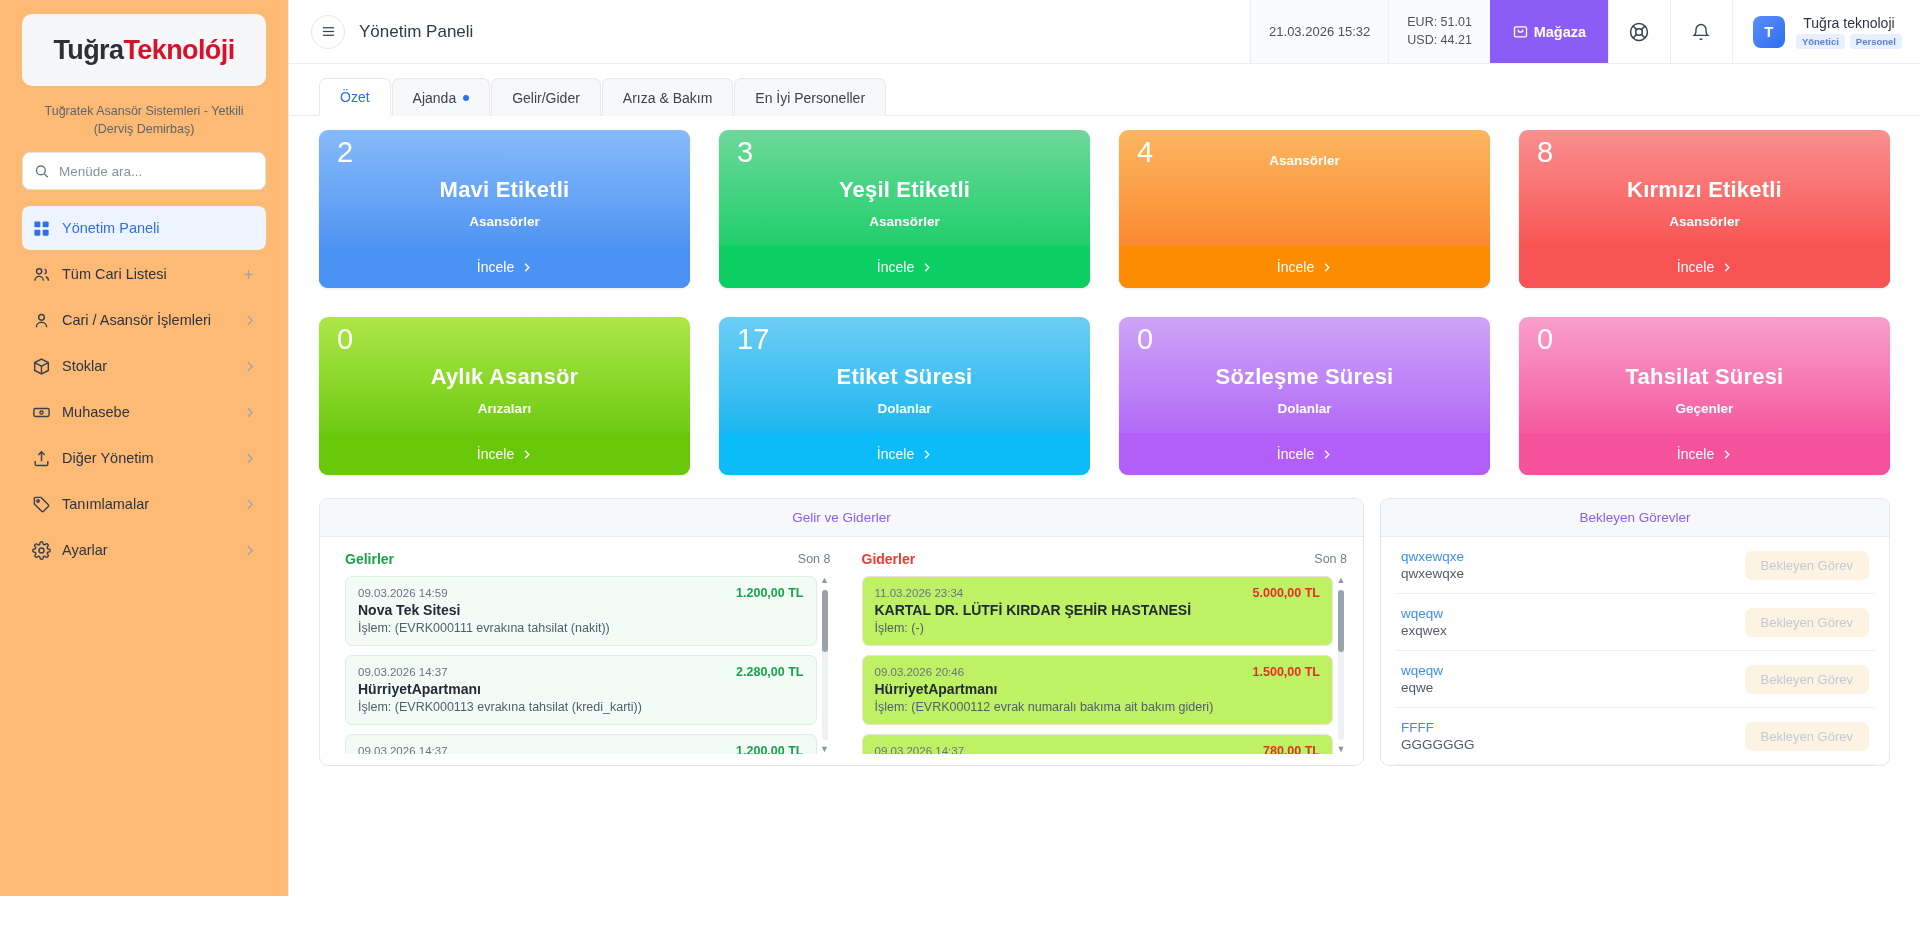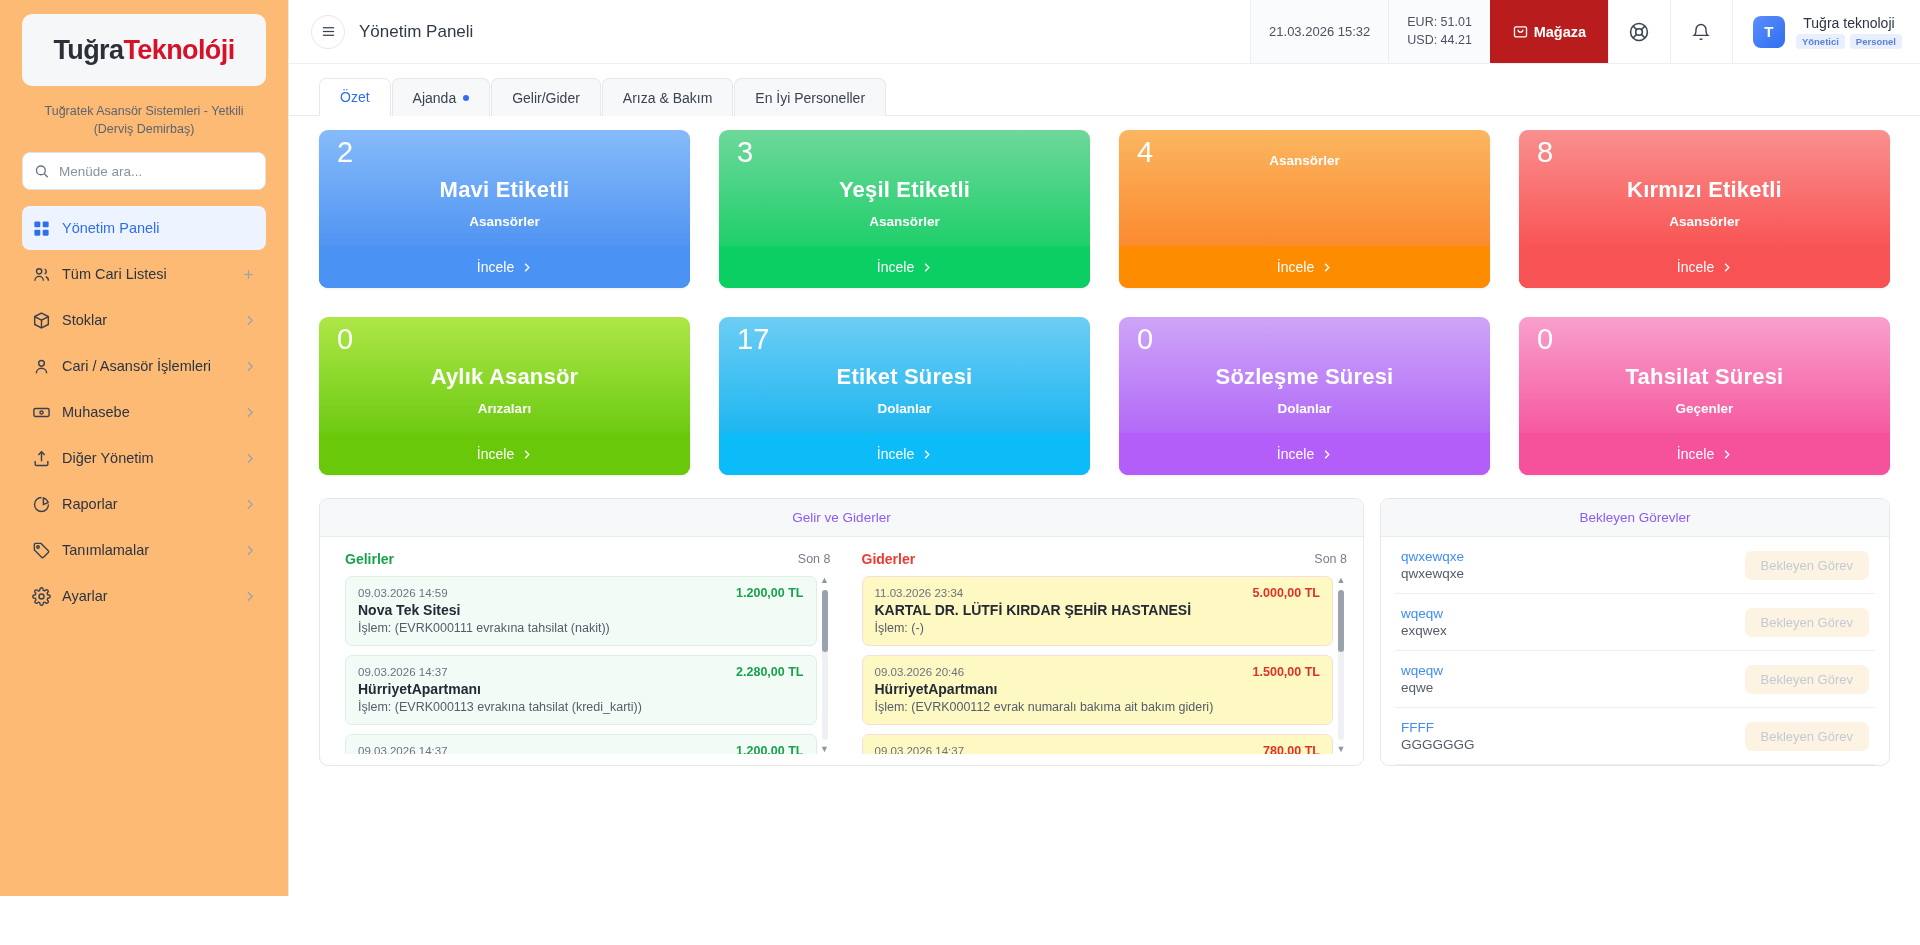--- a/index.html
+++ b/index.html
@@ -86,21 +86,21 @@
 
   .tb-cell {
     display: flex; align-items: center; justify-content: center;
     padding: 0 18px;
     border-left: 1px solid #eceef1;
     font-size: 13px; color: #4b5360;
   }
   .tb-date { background: #fafbfc; min-width: 128px; }
   .tb-rates { background: #fafbfc; flex-direction: column; gap: 3px; line-height: 1.2; min-width: 88px; font-size: 12.5px; }
   .tb-store {
-    background: #b91c1c; color: #fff; font-weight: 600; font-size: 14.5px;
+    background: #8b5cf6; color: #fff; font-weight: 600; font-size: 14.5px;
     gap: 5px; min-width: 118px; cursor: pointer; border-left: none; text-align: center;
   }
   .tb-icon { width: 62px; cursor: pointer; color: #3b4250; }
   .tb-user { gap: 11px; padding: 0 18px 0 20px; cursor: pointer; }
   .avatar {
     width: 32px; height: 32px; border-radius: 8px;
     background: linear-gradient(135deg, #5b8dff 0%, #2f6fed 100%);
     color: #fff; font-weight: 700; font-size: 15px;
     display: flex; align-items: center; justify-content: center;
   }
@@ -186,21 +186,21 @@
 
   .tx-scroll {
     height: 178px; overflow: hidden; position: relative;
     padding-right: 14px;
   }
   .tx-list { display: flex; flex-direction: column; gap: 9px; }
   .tx-item {
     border-radius: 7px; padding: 9px 12px 10px 12px;
   }
   .tx-item.inc { background: #f3fbf6; border: 1px solid #d9f0e3; }
-  .tx-item.exp { background: #fef9c3; border: 1px solid #f7dedb; }
+  .tx-item.exp { background: #bef264; border: 1px solid #f7dedb; }
   .tx-row1 { display: flex; justify-content: space-between; align-items: baseline; }
   .tx-date { font-size: 11.5px; color: #6b7280; }
   .tx-amt { font-size: 12.5px; font-weight: 700; }
   .tx-amt.inc { color: #17a34a; }
   .tx-amt.exp { color: #e03127; }
   .tx-name { font-size: 14px; font-weight: 700; color: #232a36; margin-top: 2px; }
   .tx-desc { font-size: 12.5px; color: #555d6a; margin-top: 3px; }
 
   .scrollbar {
     position: absolute; right: 0; top: 0; width: 12px; height: 178px;
@@ -280,41 +280,41 @@
             <svg viewBox="0 0 24 24" fill="none" stroke="currentColor" stroke-width="2" style="width:15px;height:15px">
               <line x1="12" y1="5" x2="12" y2="19"></line>
               <line x1="5" y1="12" x2="19" y2="12"></line>
             </svg>
           </span>
       </div>
 
       <div class="nav-item">
         <span class="nav-ico">
             <svg viewBox="0 0 24 24" fill="none" stroke="currentColor" stroke-width="1.8">
+              <circle cx="12" cy="8" r="3.6"></circle>
+              <path d="M5.5 20.5c0-3.6 2.9-6.2 6.5-6.2s6.5 2.6 6.5 6.2"></path>
+            </svg>
+          </span>
+        <span class="nav-label">Cari / Asansör İşlemleri</span>
+        <span class="nav-tail">
+            <svg viewBox="0 0 24 24" fill="none" stroke="currentColor" stroke-width="2.4">
+              <polyline points="9 4 17 12 9 20"></polyline>
+            </svg>
+          </span>
+      </div>
+
+      <div class="nav-item">
+        <span class="nav-ico">
+            <svg viewBox="0 0 24 24" fill="none" stroke="currentColor" stroke-width="1.8">
               <path d="M12 2.6 20.6 7v10L12 21.4 3.4 17V7z"></path>
               <path d="M3.4 7 12 11.6 20.6 7"></path>
               <path d="M12 11.6v9.8"></path>
             </svg>
           </span>
         <span class="nav-label">Stoklar</span>
-        <span class="nav-tail">
-            <svg viewBox="0 0 24 24" fill="none" stroke="currentColor" stroke-width="2.4">
-              <polyline points="9 4 17 12 9 20"></polyline>
-            </svg>
-          </span>
-      </div>
-
-      <div class="nav-item">
-        <span class="nav-ico">
-            <svg viewBox="0 0 24 24" fill="none" stroke="currentColor" stroke-width="1.8">
-              <circle cx="12" cy="8" r="3.6"></circle>
-              <path d="M5.5 20.5c0-3.6 2.9-6.2 6.5-6.2s6.5 2.6 6.5 6.2"></path>
-            </svg>
-          </span>
-        <span class="nav-label">Cari / Asansör İşlemleri</span>
         <span class="nav-tail">
             <svg viewBox="0 0 24 24" fill="none" stroke="currentColor" stroke-width="2.4">
               <polyline points="9 4 17 12 9 20"></polyline>
             </svg>
           </span>
       </div>
 
       <div class="nav-item">
         <span class="nav-ico">
             <svg viewBox="0 0 24 24" fill="none" stroke="currentColor" stroke-width="1.8">
@@ -339,34 +339,20 @@
             </svg>
           </span>
         <span class="nav-label">Diğer Yönetim</span>
         <span class="nav-tail">
             <svg viewBox="0 0 24 24" fill="none" stroke="currentColor" stroke-width="2.4">
               <polyline points="9 4 17 12 9 20"></polyline>
             </svg>
           </span>
       </div>
 
-      <div class="nav-item">
-        <span class="nav-ico">
-            <svg viewBox="0 0 24 24" fill="none" stroke="currentColor" stroke-width="1.8">
-              <path d="M12 3.2a8.8 8.8 0 1 0 8.8 8.8"></path>
-              <path d="M14.4 3.6A8.8 8.8 0 0 1 20.4 9.6L14.4 12z"></path>
-            </svg>
-          </span>
-        <span class="nav-label">Raporlar</span>
-        <span class="nav-tail">
-            <svg viewBox="0 0 24 24" fill="none" stroke="currentColor" stroke-width="2.4">
-              <polyline points="9 4 17 12 9 20"></polyline>
-            </svg>
-          </span>
-      </div>
 
       <div class="nav-item">
         <span class="nav-ico">
             <svg viewBox="0 0 24 24" fill="none" stroke="currentColor" stroke-width="1.8">
               <path d="M3 11.4V4.4A1.4 1.4 0 0 1 4.4 3h7l9.2 9.2a1.6 1.6 0 0 1 0 2.3l-6.1 6.1a1.6 1.6 0 0 1-2.3 0z"></path>
               <circle cx="7.6" cy="7.6" r="1.5"></circle>
             </svg>
           </span>
         <span class="nav-label">Tanımlamalar</span>
         <span class="nav-tail">

